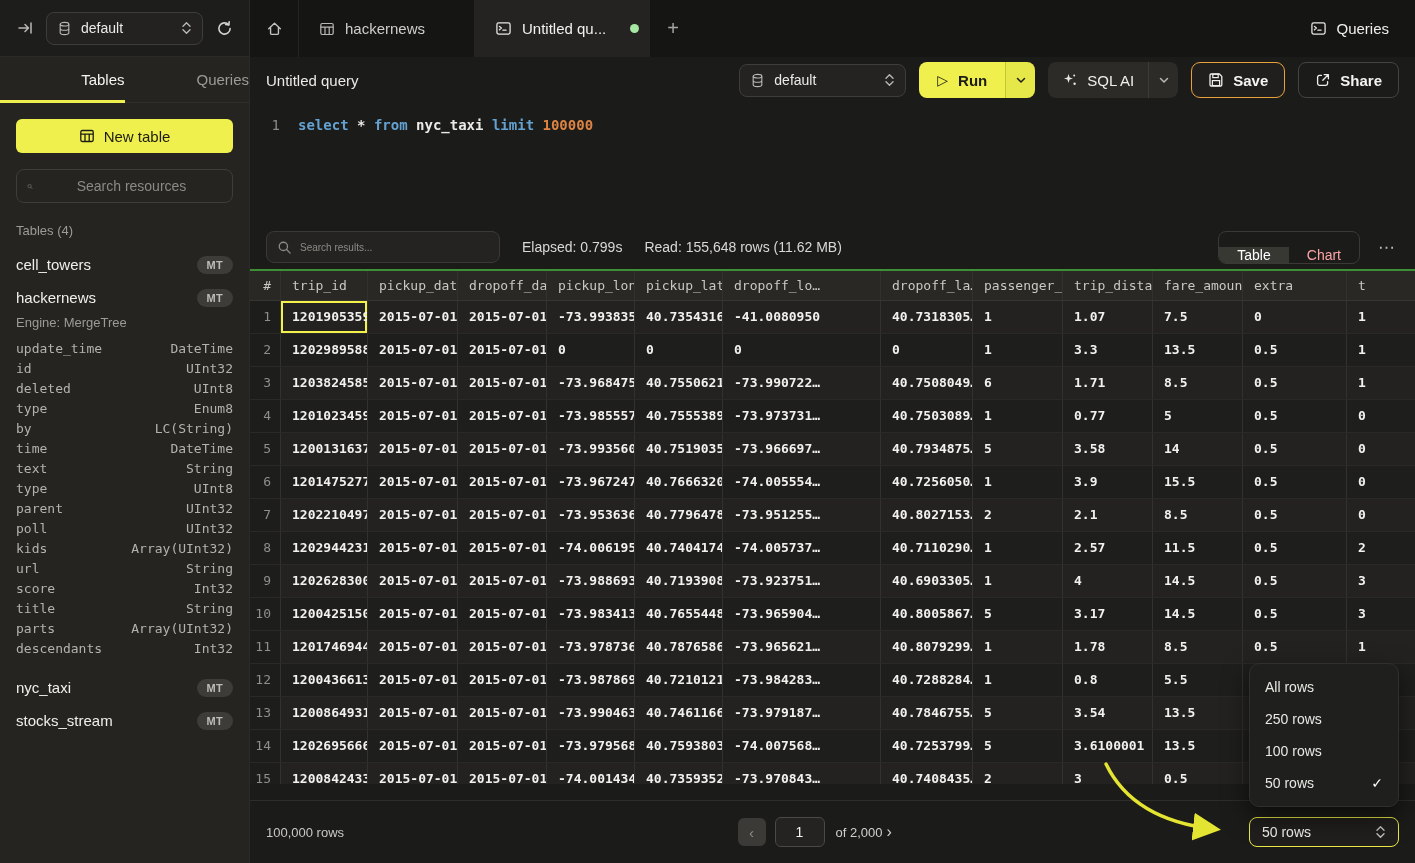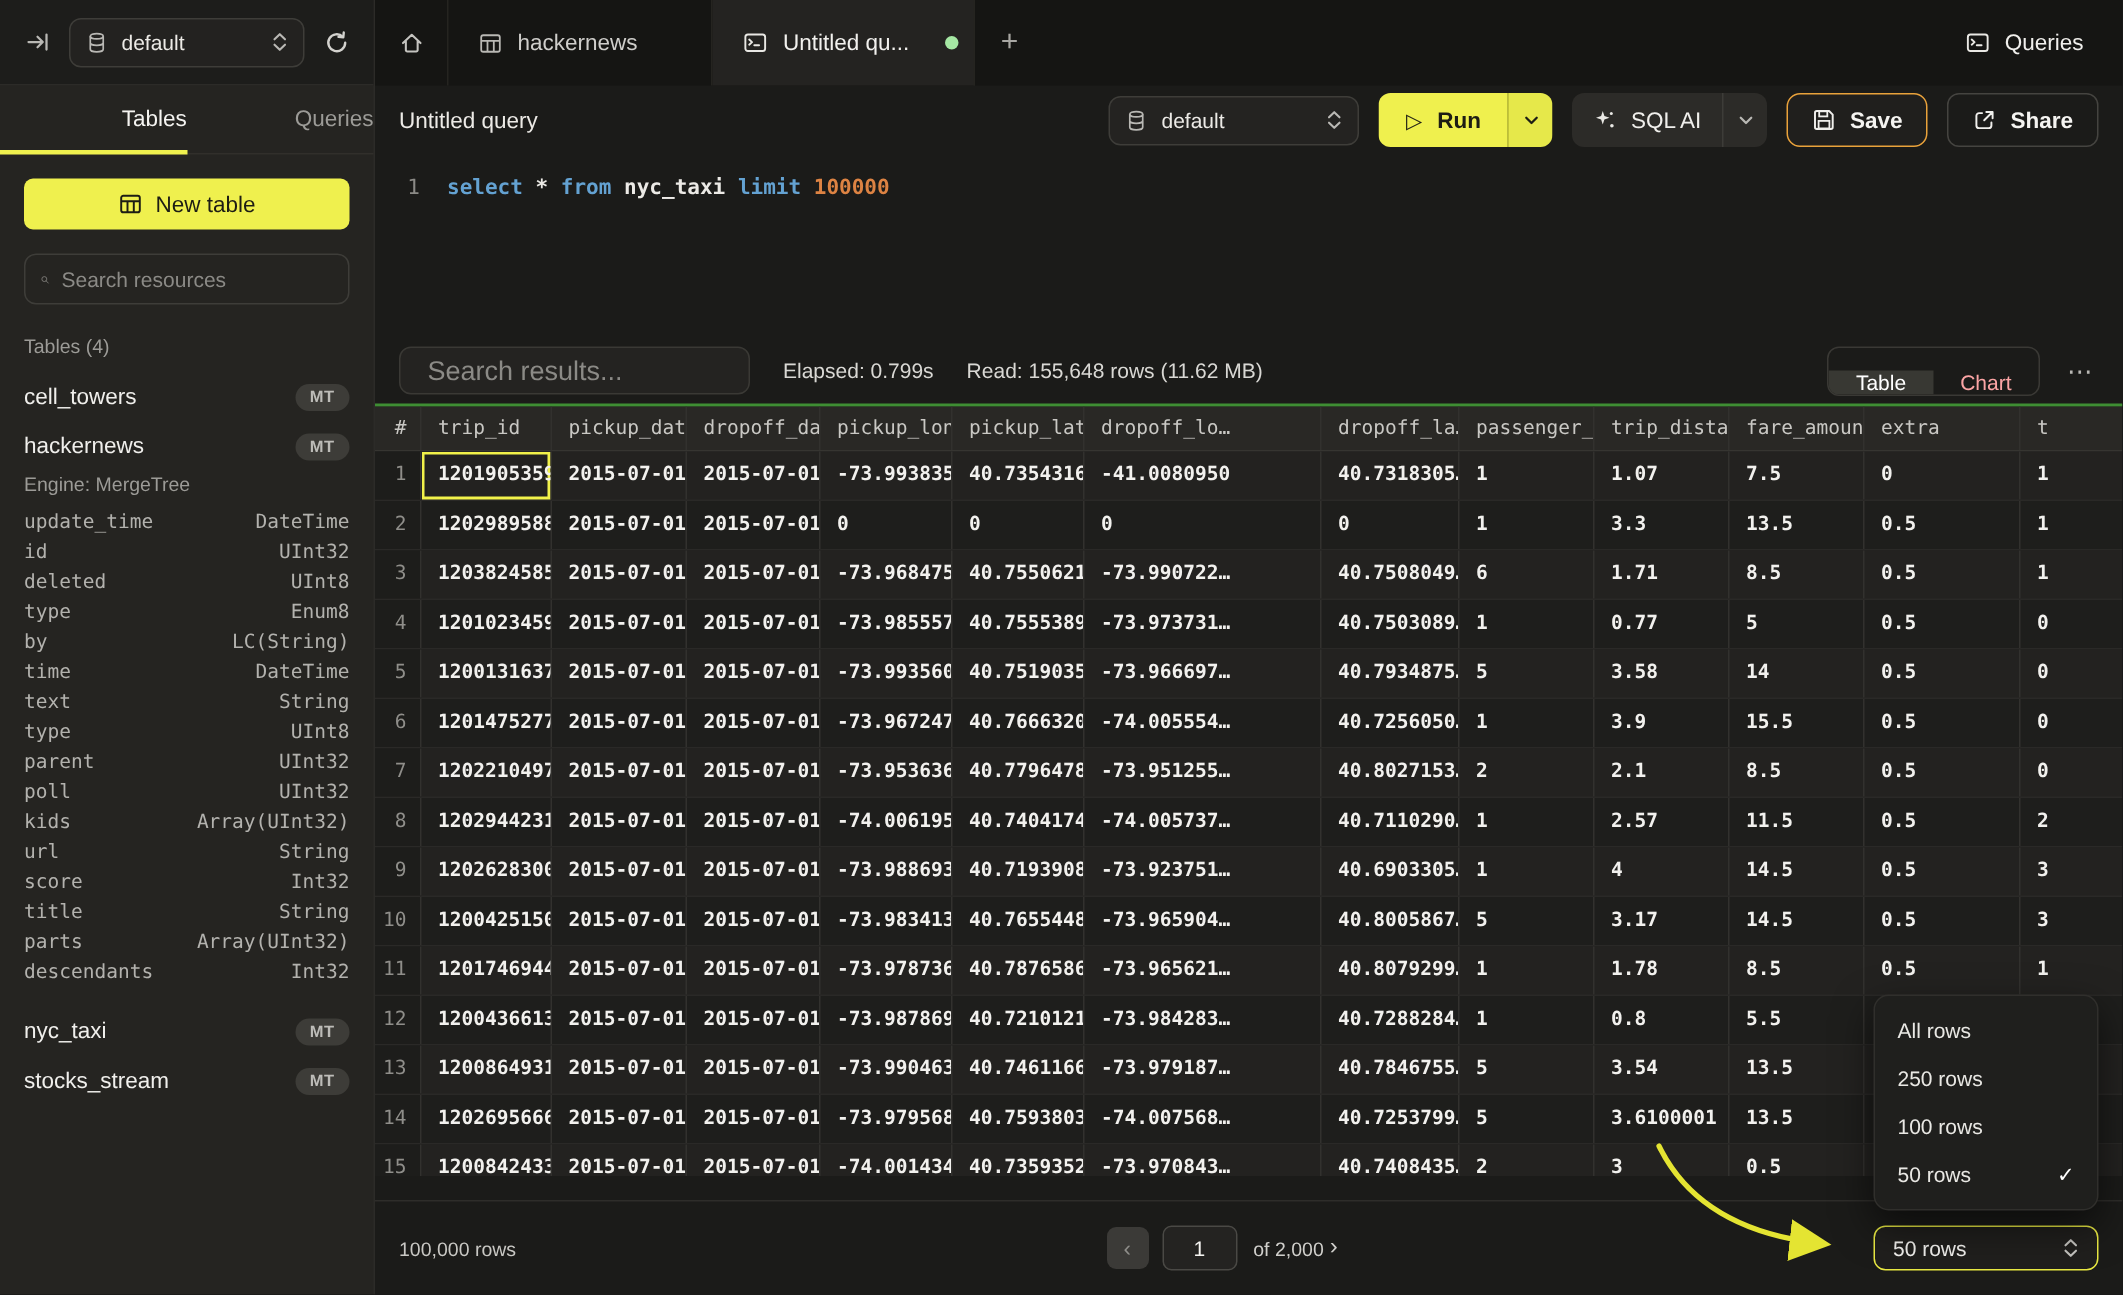--- a/index.html
+++ b/index.html
@@ -22,21 +22,21 @@
   .s-tab { width:125px; display:flex; align-items:center; justify-content:flex-end;
            font-size:15px; color:#9c9b97; position:relative; cursor:pointer; }
   .s-tab.active { color:#f5f4f1; }
   .s-tab.active::after { content:""; position:absolute; left:0; right:0; bottom:-1px; height:3px; background:#eff04e; }
   .new-table { margin:16px; height:34px; border-radius:6px; background:#eff04e; border:none;
                display:flex; align-items:center; justify-content:center; gap:9px;
                font-size:15px; font-weight:500; color:#1d1d14; cursor:pointer; font-family:inherit; }
   .search-box { margin:0 16px; height:34px; border:1px solid #3e3d39; border-radius:8px;
                 display:flex; align-items:center; gap:8px; padding:0 10px; background:#252421; }
   .search-box input { flex:1; background:transparent; border:none; outline:none; color:#eab308;
-                      font-size:14px; font-family:inherit; }
+                      font-size:14px; font-family:inherit;text-align:center; }
   .search-box input::placeholder { color:#8b8a86; }
   .resources { padding:20px 16px 0 16px; overflow:hidden; }
   .res-label { font-size:13px; color:#9c9b97; margin-bottom:10px; }
   .res-item { display:flex; align-items:center; justify-content:space-between; height:33px; cursor:pointer; }
   .res-item .nm { font-size:15px; font-weight:500; color:#f0efec; }
   .badge { background:#3d3c38; color:#bdbcb8; font-size:11px; font-weight:bold; letter-spacing:.3px;
            padding:3px 10px; border-radius:999px; }
   .engine { font-size:13px; color:#9c9b97; margin:1px 0 9px 0; }
   .schema { margin:4px 0 12px 0; }
   .colrow { display:flex; justify-content:space-between; font-family:"DejaVu Sans Mono", monospace;
@@ -81,21 +81,21 @@
   .gutter { width:30px; text-align:right; color:#8b8a86; font:14px "DejaVu Sans Mono", monospace; }
   .code { margin-left:18px; font:bold 14px "DejaVu Sans Mono", monospace; color:#eceae6; white-space:pre; }
   .tok-keyword { color:#64a2d2; }
   .tok-number { color:#dd8343; }
   .tok-plain { color:#eceae6; }
 
   .resultsbar { height:44px; display:flex; align-items:center; padding:0 16px; gap:22px; }
   .res-search { width:234px; height:32px; border:1px solid #3a3935; border-radius:8px; background:#242321;
                 display:flex; align-items:center; gap:8px; padding:0 10px; }
   .res-search input { flex:1; background:transparent; border:none; outline:none; color:#eceae6;
-                      font-size:18px; font-family:inherit; }
+                      font-size:10px; font-family:inherit; }
   .res-search input::placeholder { color:#8b8a86; }
   .stat { font-size:14px; color:#d9d8d4; }
   .rb-right { margin-left:auto; display:flex; align-items:center; gap:14px; }
   .segmented { display:flex; height:33px; border:1px solid #3a3935; border-radius:8px; overflow:hidden;align-items:flex-end; }
   .seg { display:flex; align-items:center; justify-content:center; padding:0 18px; font-size:14px;
          color:#fca5a5; cursor:pointer; }
   .seg.active { background:#383833; color:#ffffff; }
   .more-btn { color:#b9b8b4; font-size:17px; cursor:pointer; padding:0 4px; }
 
   

